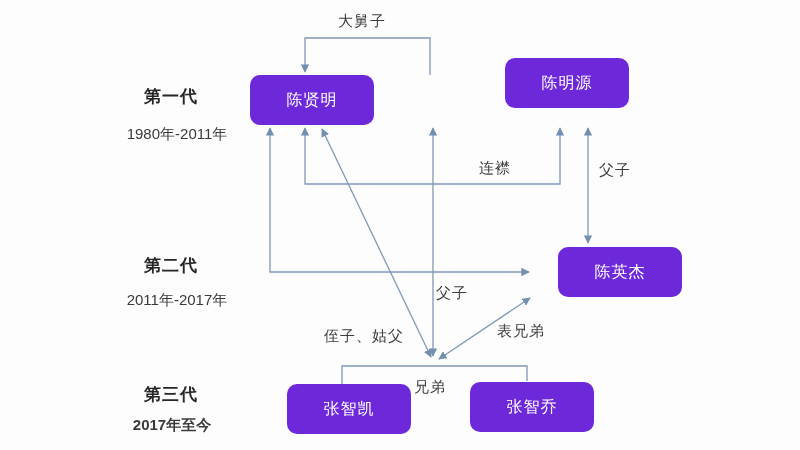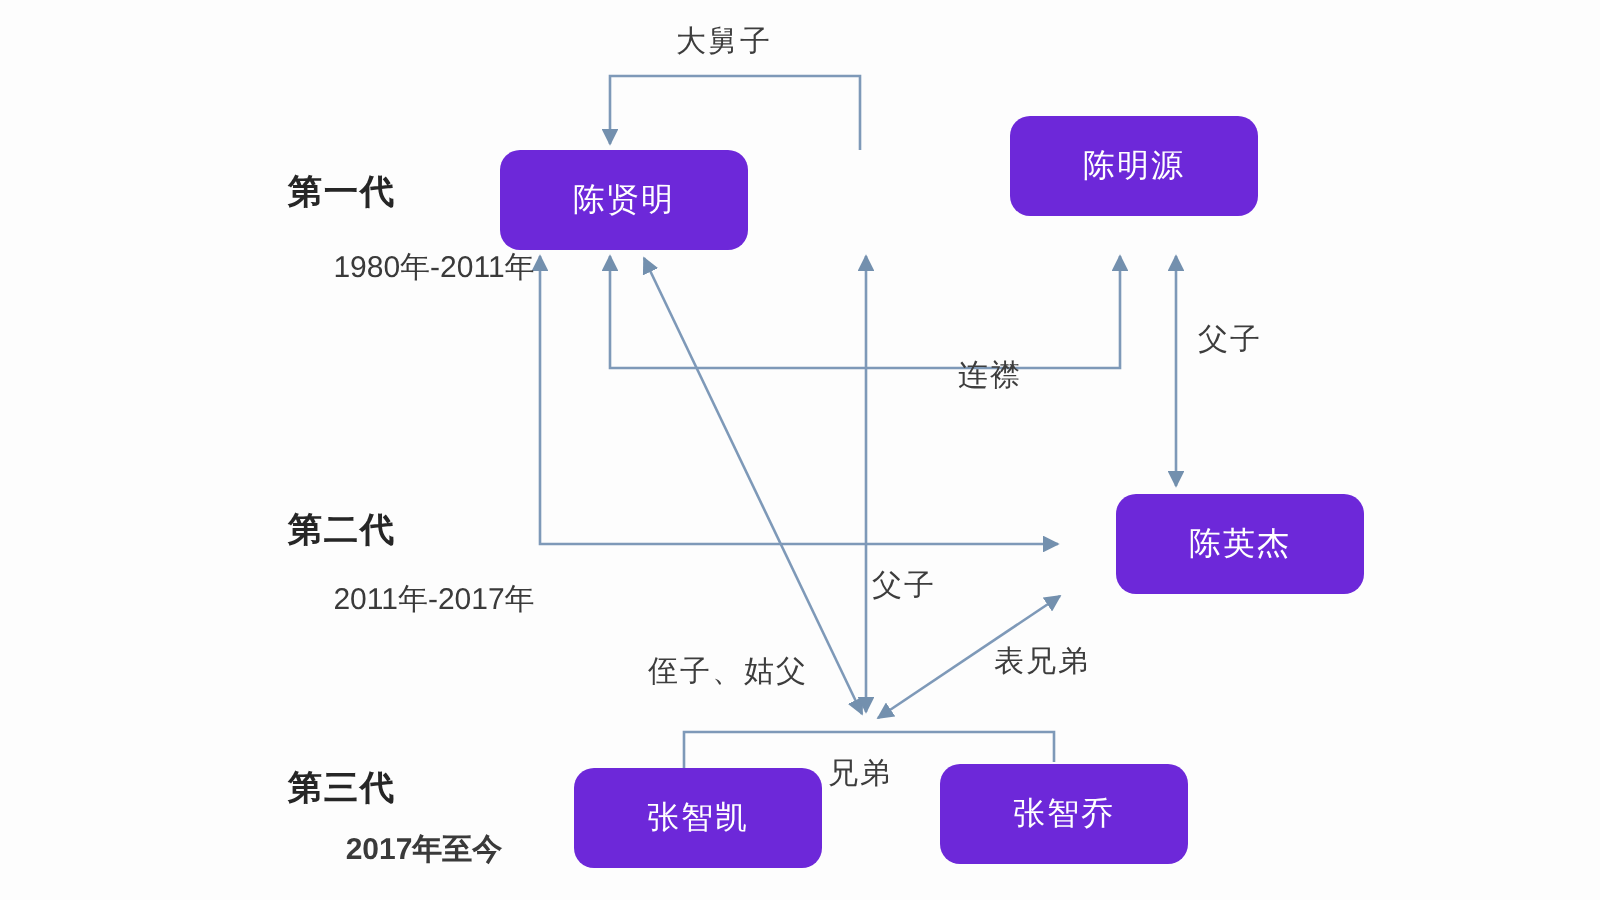--- a/index.html
+++ b/index.html
@@ -12,21 +12,21 @@
     position:absolute;width:124px;height:50px;border-radius:10px;
     background:#6d28d9;color:#ffffff;display:flex;align-items:center;justify-content:center;
     font-size:16px;letter-spacing:1px;
   }
   .gen-label{
     position:absolute;transform:translate(-50%,-50%);white-space:nowrap;
     font-size:17px;font-weight:bold;color:#262626;letter-spacing:1px;text-align:center;
   }
   .gen-period{
     position:absolute;transform:translate(-50%,-50%);white-space:nowrap;
-    font-size:15px;color:#3a3a3a;margin-left:40px;
+    font-size:15px;color:#3a3a3a;
   }
   .edge-label{
     position:absolute;transform:translate(-50%,-50%);white-space:nowrap;
     font-size:15px;color:#3d3d3d;letter-spacing:1px;
   }
 </style>
 </head>
 <body>
 
 <div class="stage">
@@ -56,20 +56,20 @@
   <div class="gen-label" style="left:171px;top:394px;">第三代</div>
   <div class="gen-period" style="left:172px;top:425px;font-weight:bold;">2017年至今</div>
 
   <div class="node" style="left:250px;top:75px;">陈贤明</div>
   <div class="node" style="left:505px;top:58px;">陈明源</div>
   <div class="node" style="left:558px;top:247px;">陈英杰</div>
   <div class="node" style="left:287px;top:384px;font-family:Liberation Mono, monospace;">张智凯</div>
   <div class="node" style="left:470px;top:382px;">张智乔</div>
 
   <div class="edge-label" style="left:362px;top:21px;">大舅子</div>
-  <div class="edge-label" style="left:495px;top:168px;margin-top:20px;">连襟</div>
+  <div class="edge-label" style="left:495px;top:168px;">连襟</div>
   <div class="edge-label" style="left:615px;top:170px;">父子</div>
   <div class="edge-label" style="left:452px;top:293px;">父子</div>
   <div class="edge-label" style="left:364px;top:336px;">侄子、姑父</div>
   <div class="edge-label" style="left:521px;top:331px;">表兄弟</div>
   <div class="edge-label" style="left:430px;top:387px;">兄弟</div>
 
 </div>
 
 </body></html>

